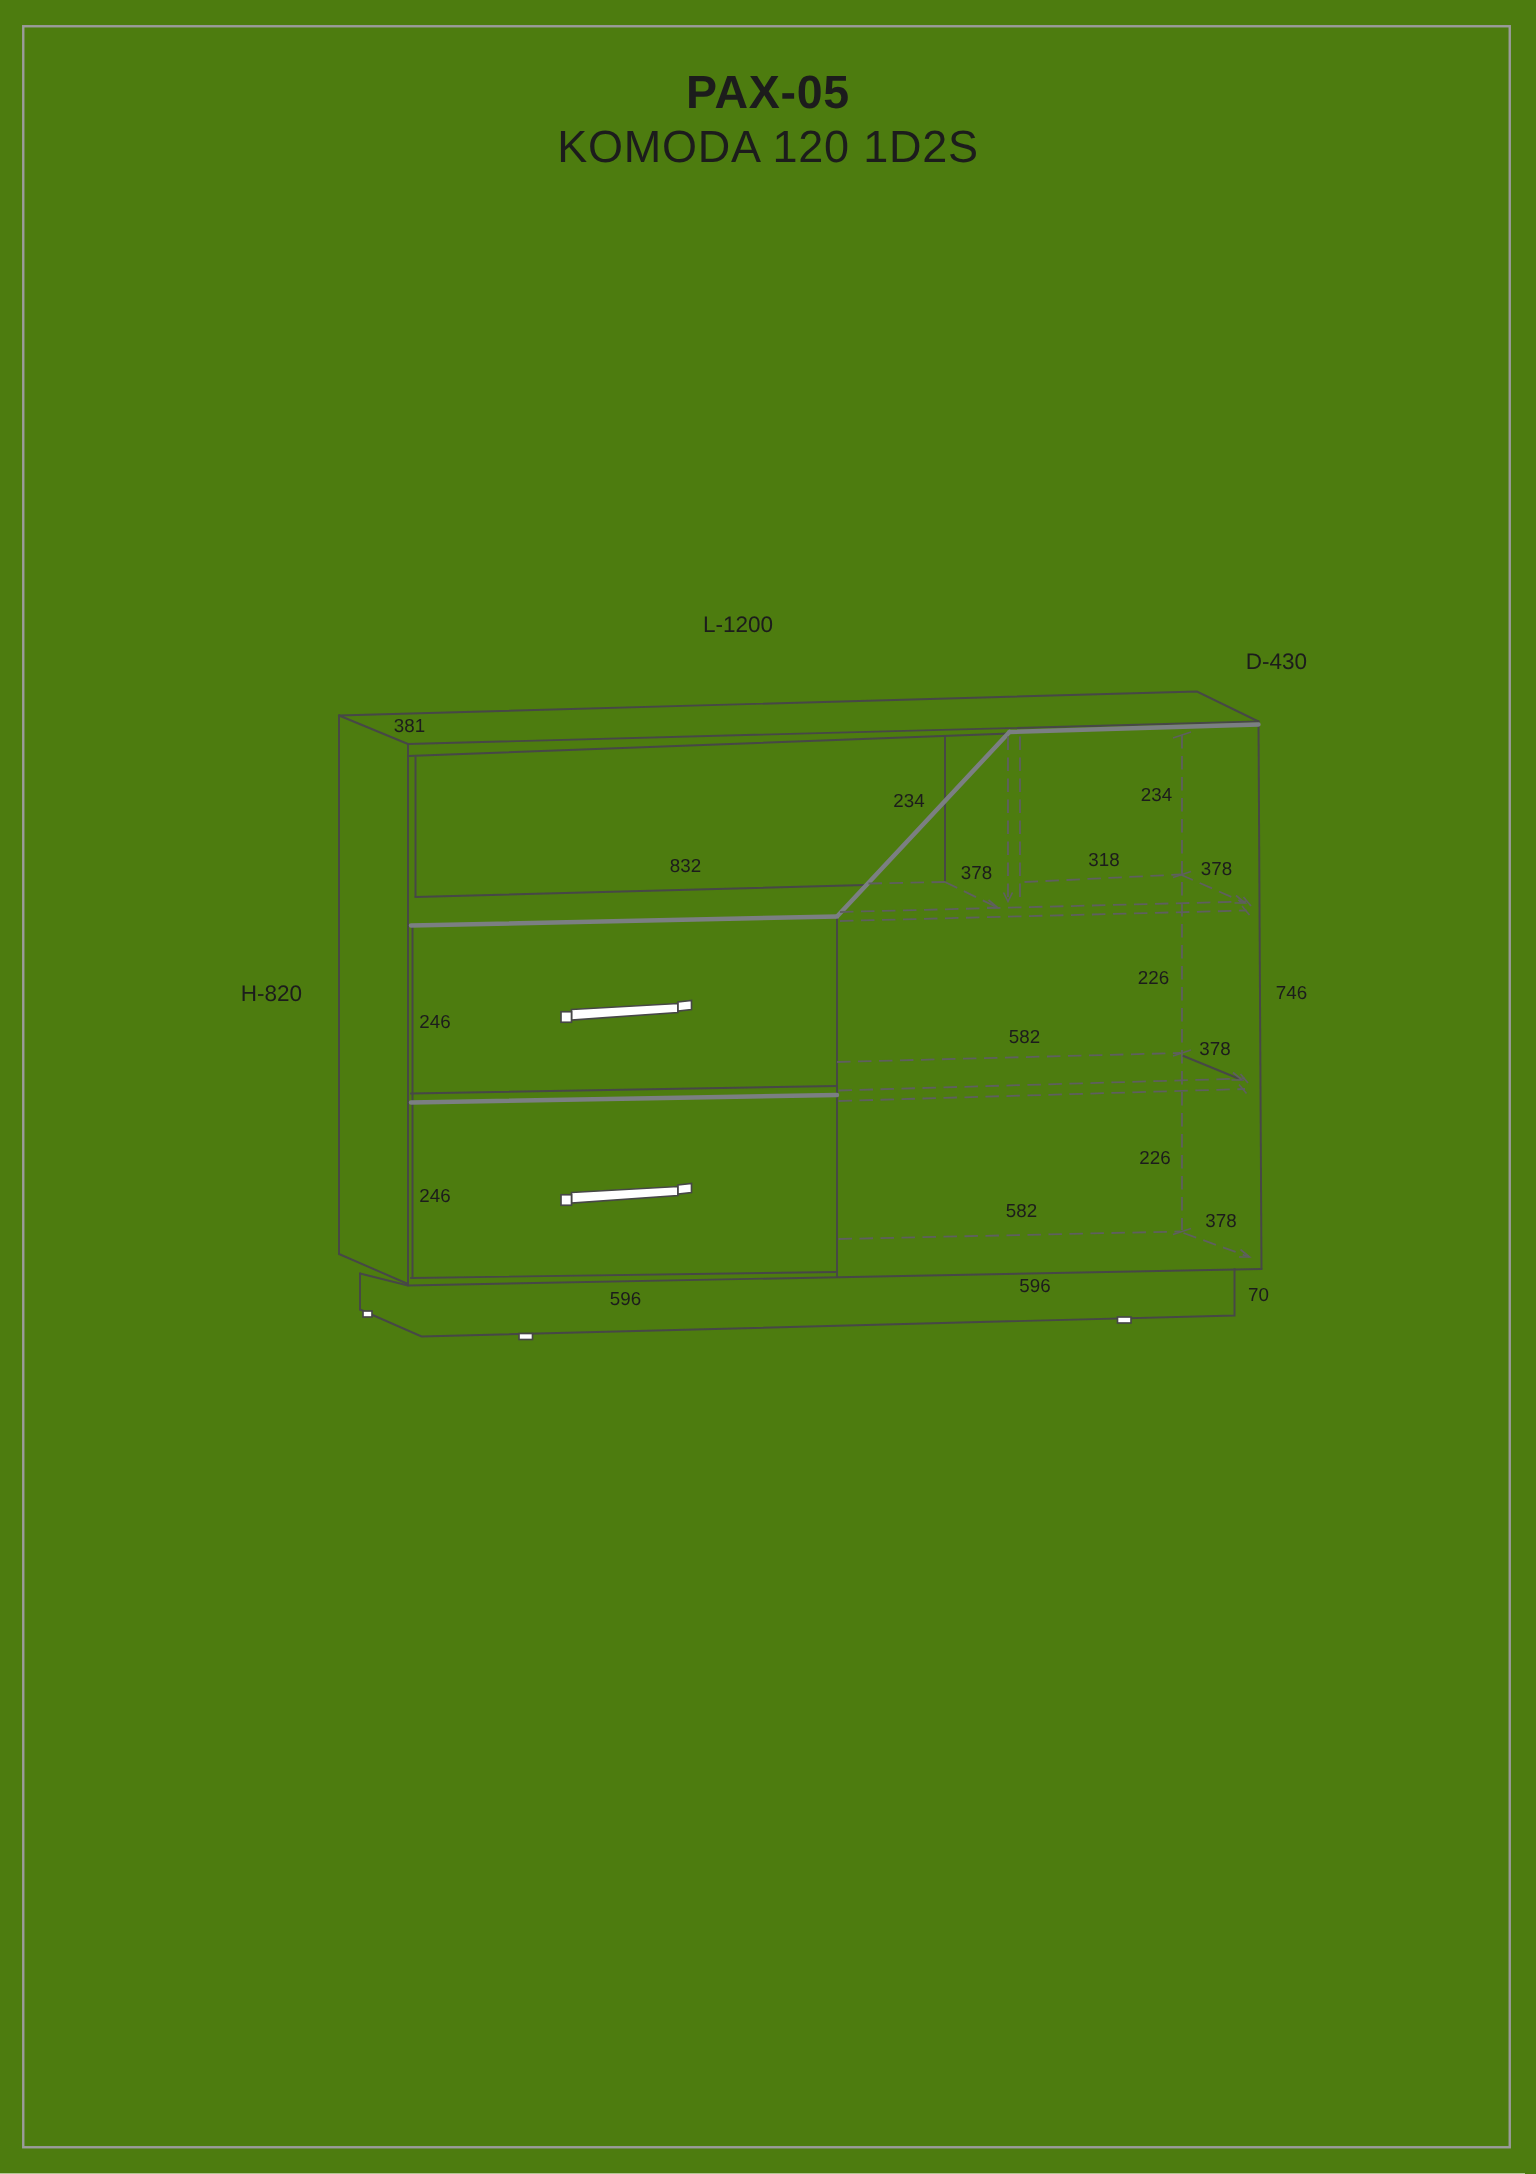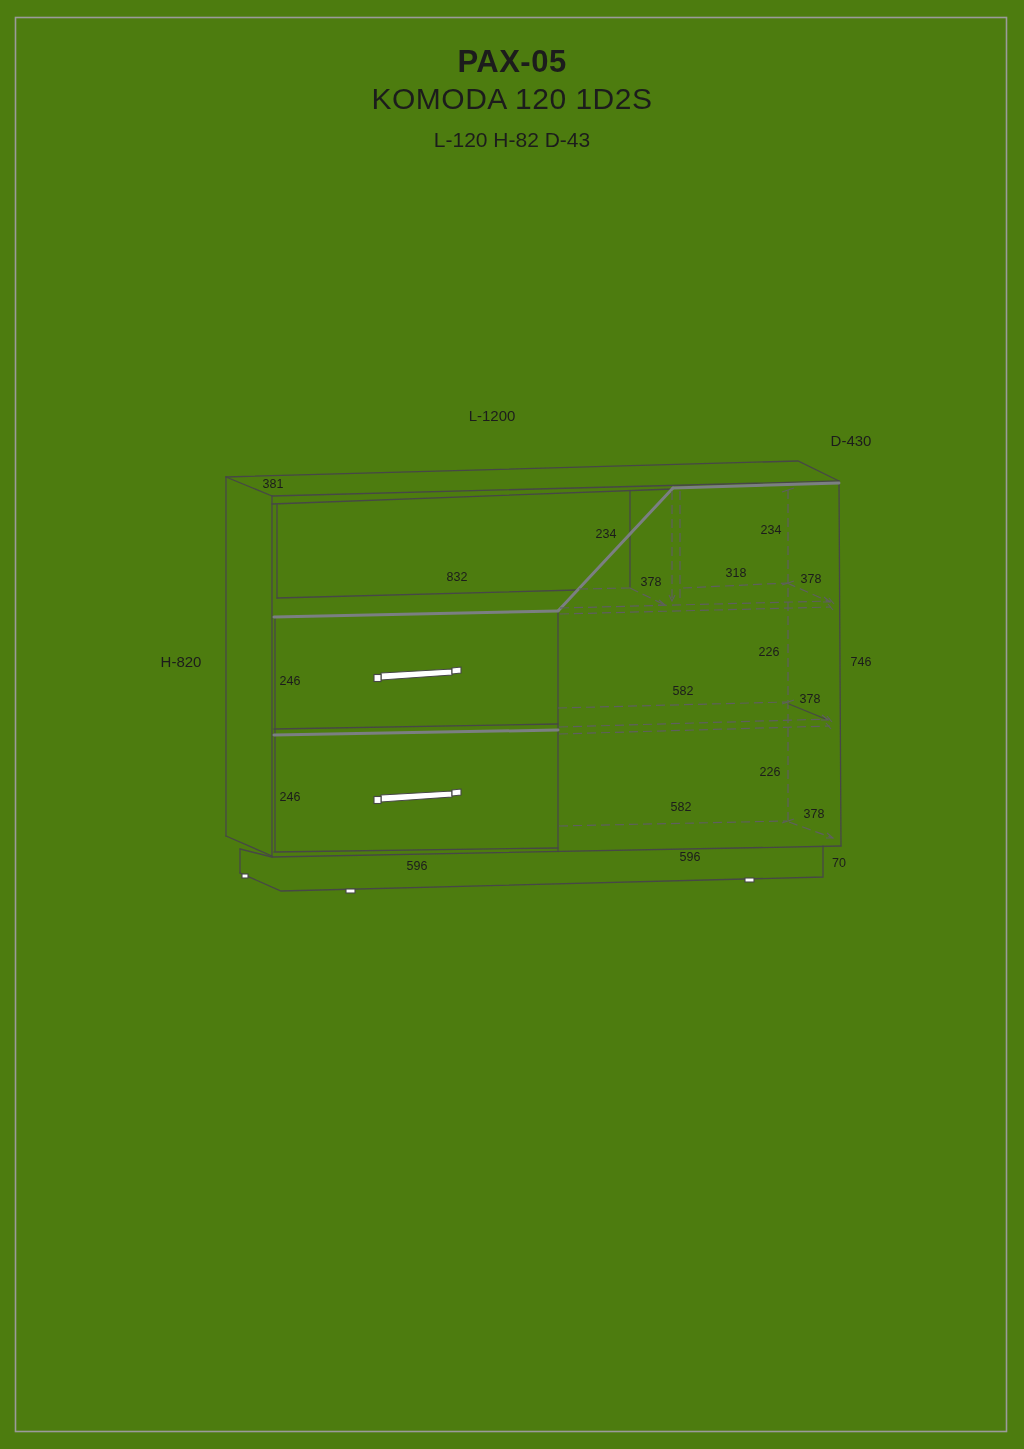--- a/index.html
+++ b/index.html
@@ -24,21 +24,20 @@
   .dim{font-size:12.5px; fill:var(--text); text-anchor:middle;}
   .ovl{font-size:15px; fill:var(--text); text-anchor:middle;}
 </style>
 </head>
 <body>
 
 <div class="page">
 
   <div class="hdr title">PAX-05</div>
   <div class="hdr subtitle">KOMODA 120 1D2S</div>
-  <div class="hdr spec">L-120 H-82 D-43</div>
 
   <svg width="1024" height="1449" viewBox="0 0 1024 1449">
 
     <rect class="brd" x="15.5" y="17.5" width="991" height="1414"></rect>
 
     <g>
       <path class="ln" d="M226,477 L798,461 L839,481"></path>
       <path class="ln" d="M226,477 L272,496"></path>
       <path class="ln" d="M272,496 L839,481"></path>
       <path class="ln" d="M272,504 L673,489"></path>

